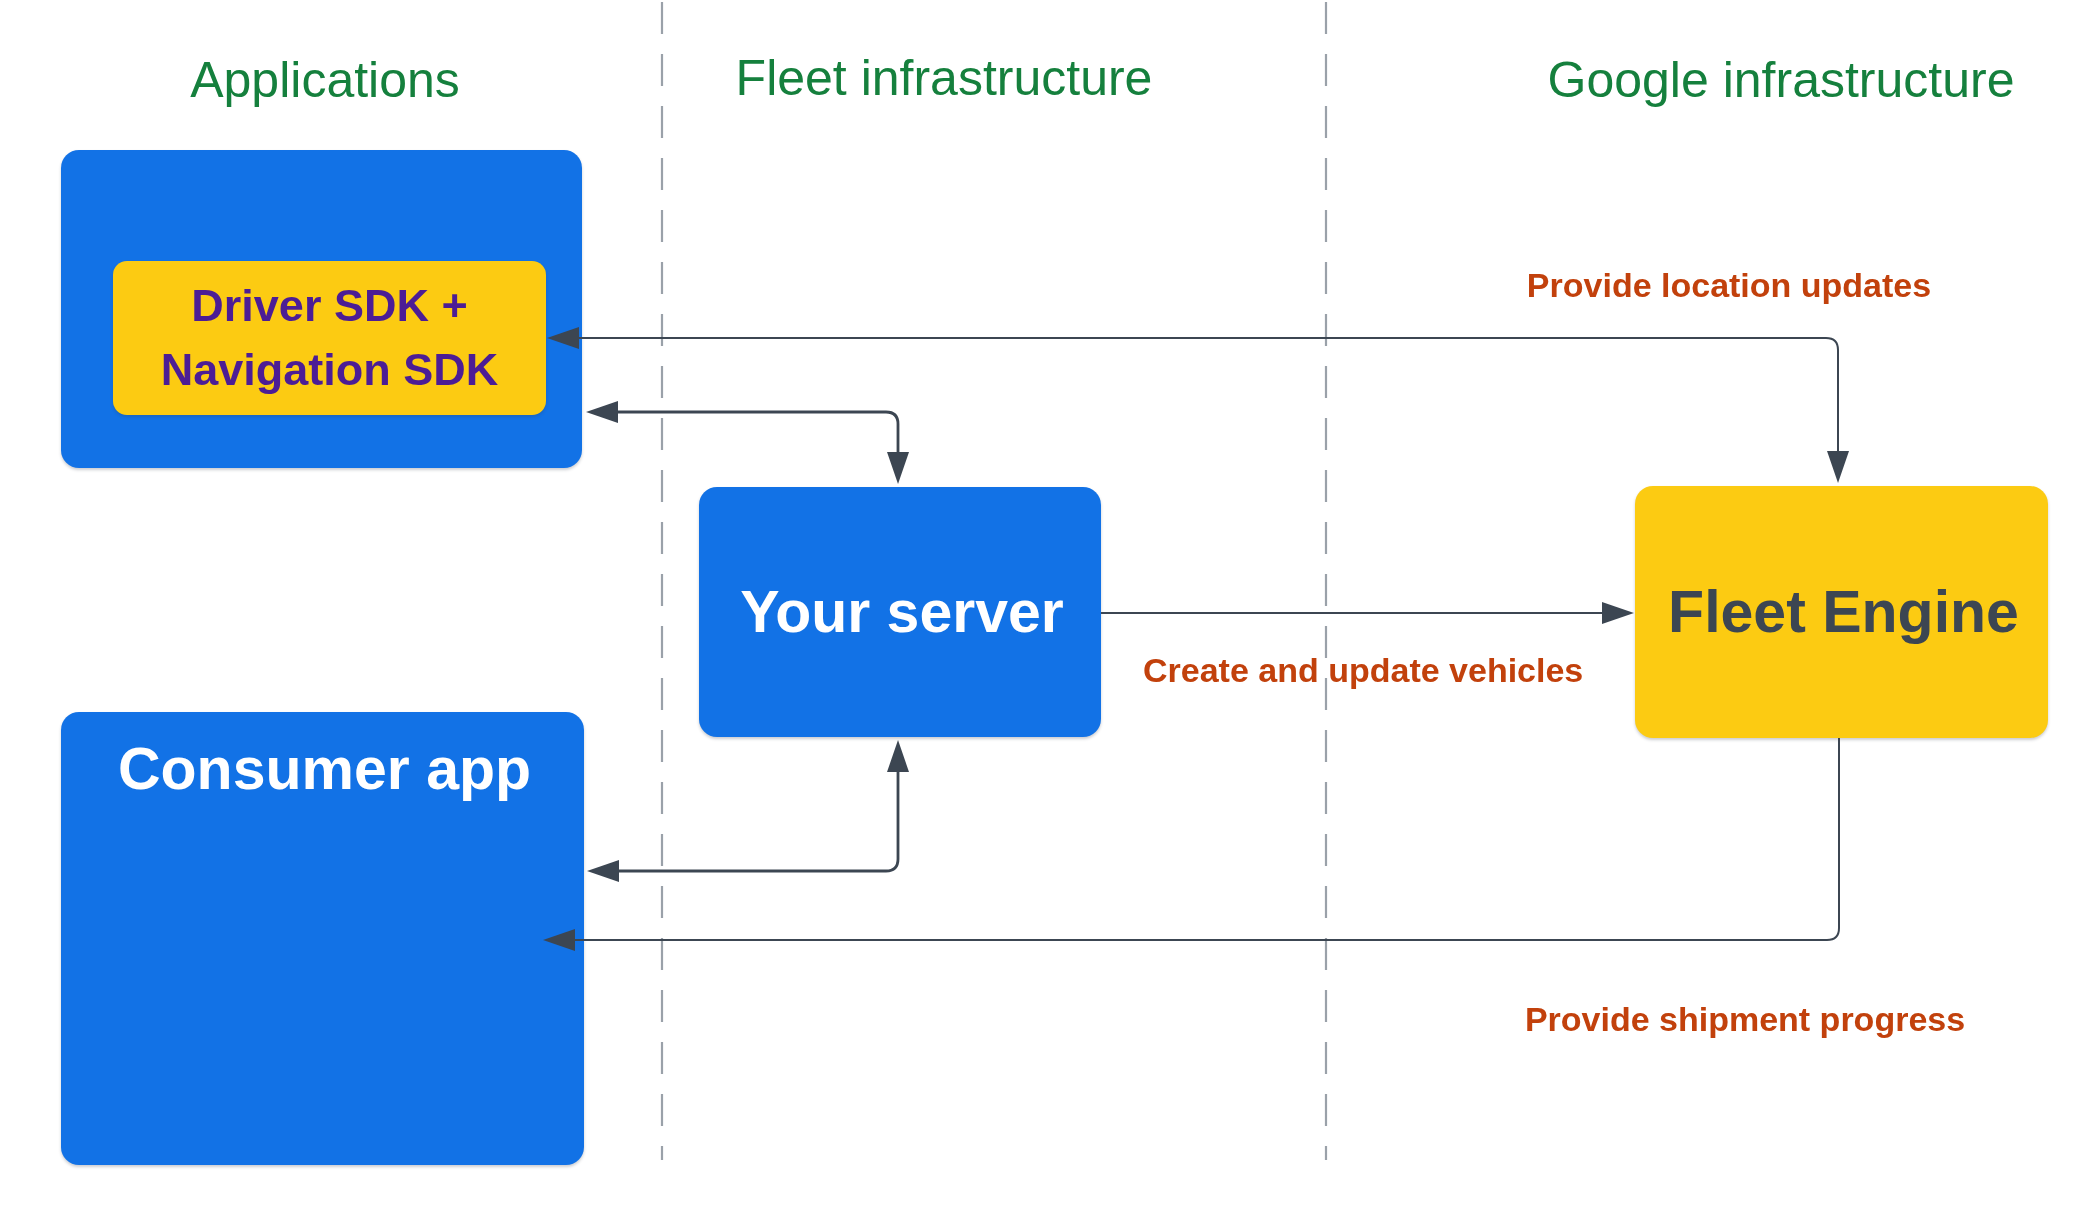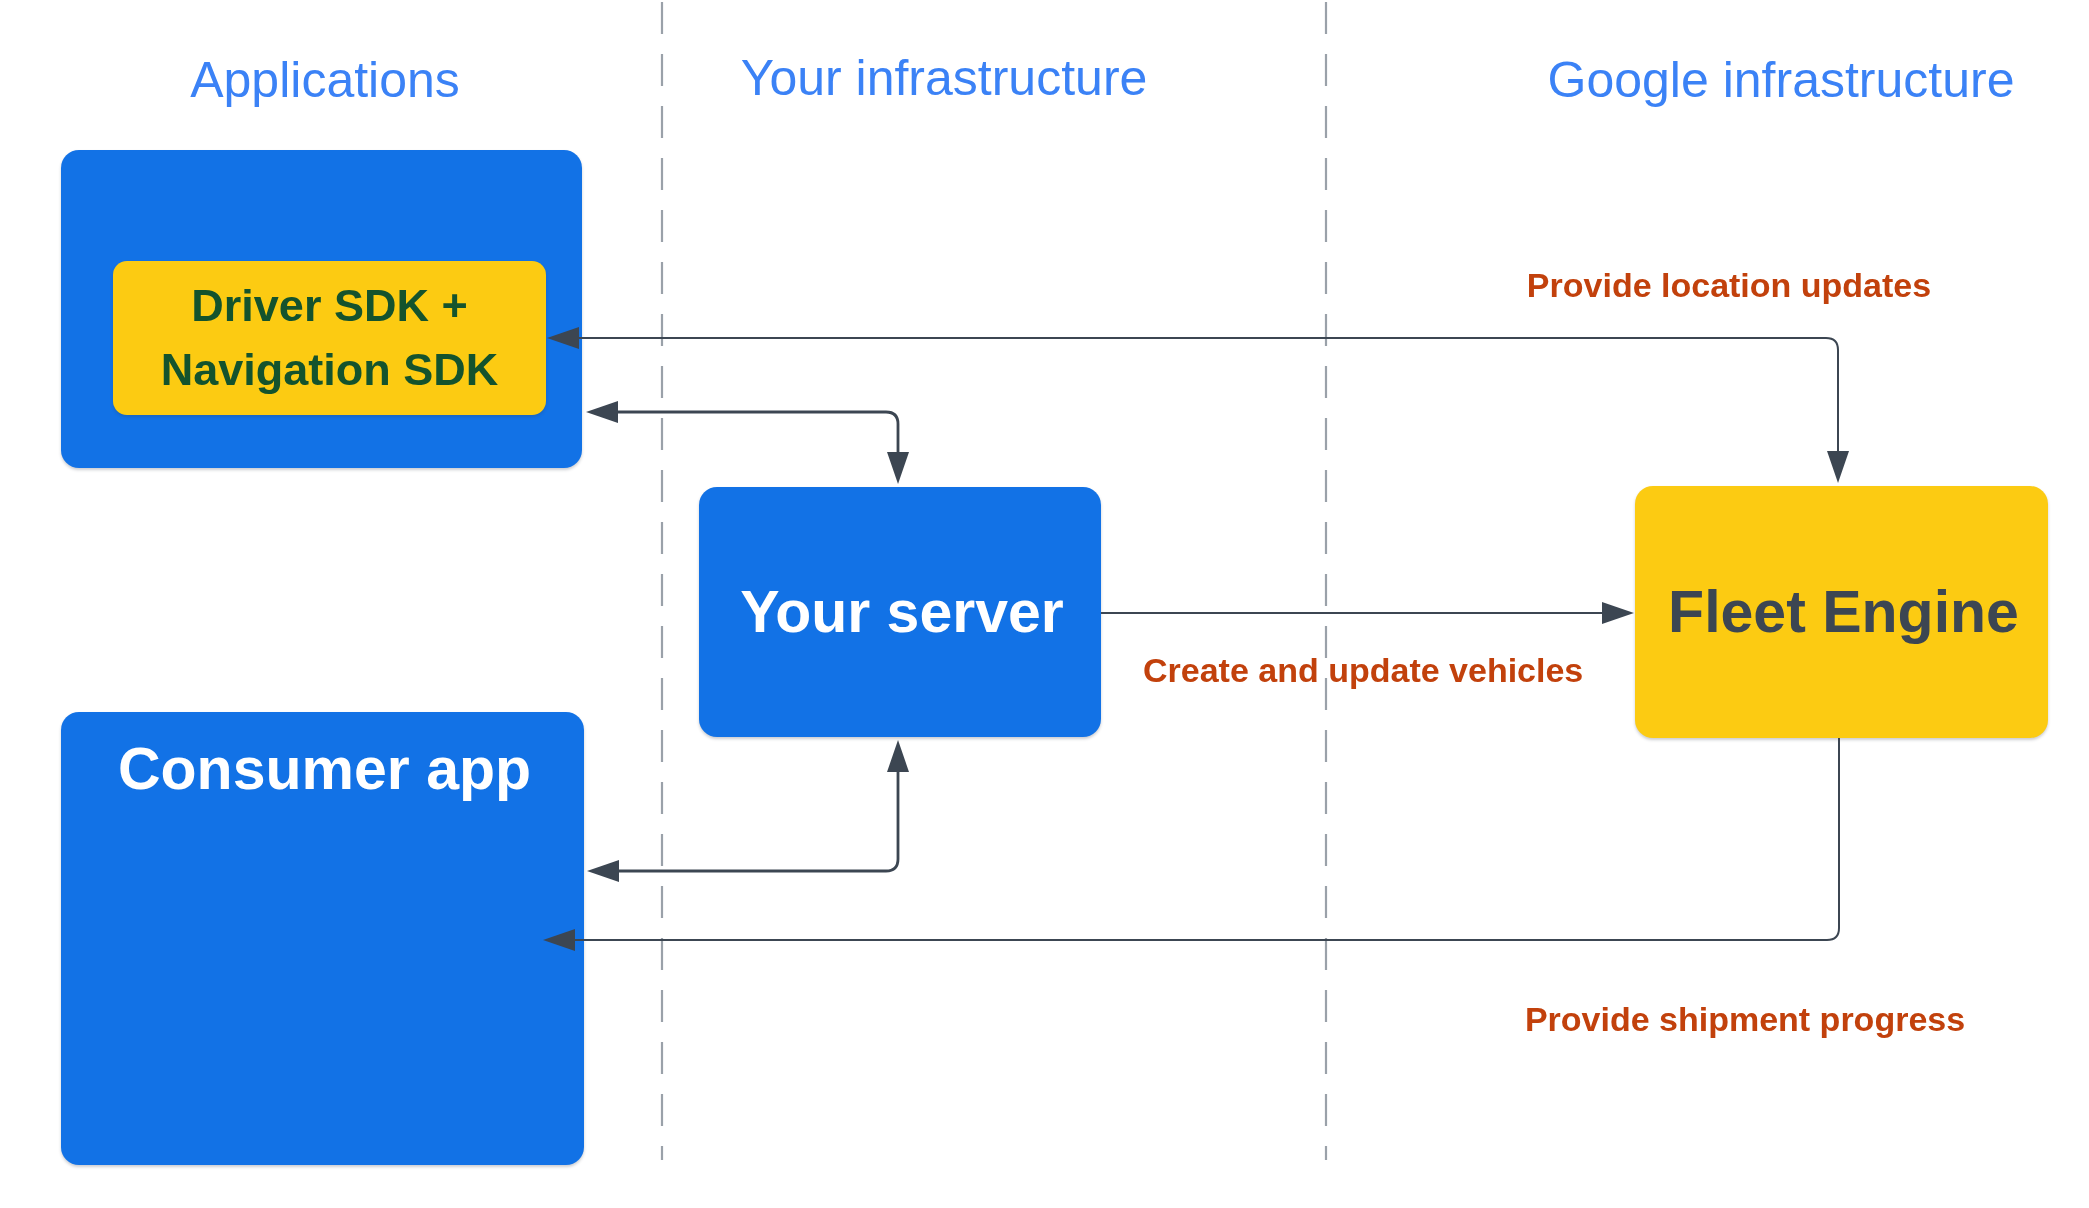--- a/index.html
+++ b/index.html
@@ -9,21 +9,21 @@
     height: 1208px;
     background: #ffffff;
     font-family: "Liberation Sans", sans-serif;
     overflow: hidden;
   }
   .col-header {
     position: absolute;
     transform: translate(-50%, -50%);
     font-size: 50px;
     font-weight: 400;
-    color: #3b82f6;
+    color: #15803d;
     white-space: nowrap;
   }
   .node {
     position: absolute;
     border-radius: 18px;
     box-shadow: 0 2px 3px rgba(50, 60, 75, 0.25);
   }
   .node.blue   { background: #1272e6; }
   .node.yellow { background: #fccb12; }
   .node-title {
@@ -50,21 +50,21 @@
     border-radius: 14px;
     display: flex;
     flex-direction: column;
     align-items: center;
     justify-content: center;
     box-shadow: 0 2px 3px rgba(50, 60, 75, 0.22);
   }
   .subnode-line {
     font-size: 45px;
     font-weight: 700;
-    color: #14532d;
+    color: #4c1d95;
     line-height: 64px;
     text-align: center;
     white-space: nowrap;
   }
   .edge-label {
     position: absolute;
     font-size: 34px;
     font-weight: 700;
     color: #c2410c;
     white-space: nowrap;
@@ -83,21 +83,21 @@
   .nodes-layer { position: absolute; inset: 0; z-index: 2; }
   .headers-layer { position: absolute; inset: 0; z-index: 1; }
 </style>
 </head>
 <body>
 
 <div class="stage">
 
   <div class="headers-layer">
     <div class="col-header" style="left:325px; top:80px">Applications</div>
-    <div class="col-header" style="left:944px; top:78px">Your infrastructure</div>
+    <div class="col-header" style="left:944px; top:78px">Fleet infrastructure</div>
     <div class="col-header" style="left:1781px; top:80px">Google infrastructure</div>
   </div>
 
   <div class="nodes-layer">
 
     <div class="node blue" style="left:61px; top:150px; width:521px; height:318px">
       <div class="node-title" style="top:180px">Driver app</div>
       <div class="subnode" style="left:52px; top:111px; width:433px; height:154px">
         <div class="subnode-line">Driver SDK +</div>
         <div class="subnode-line">Navigation SDK</div>

